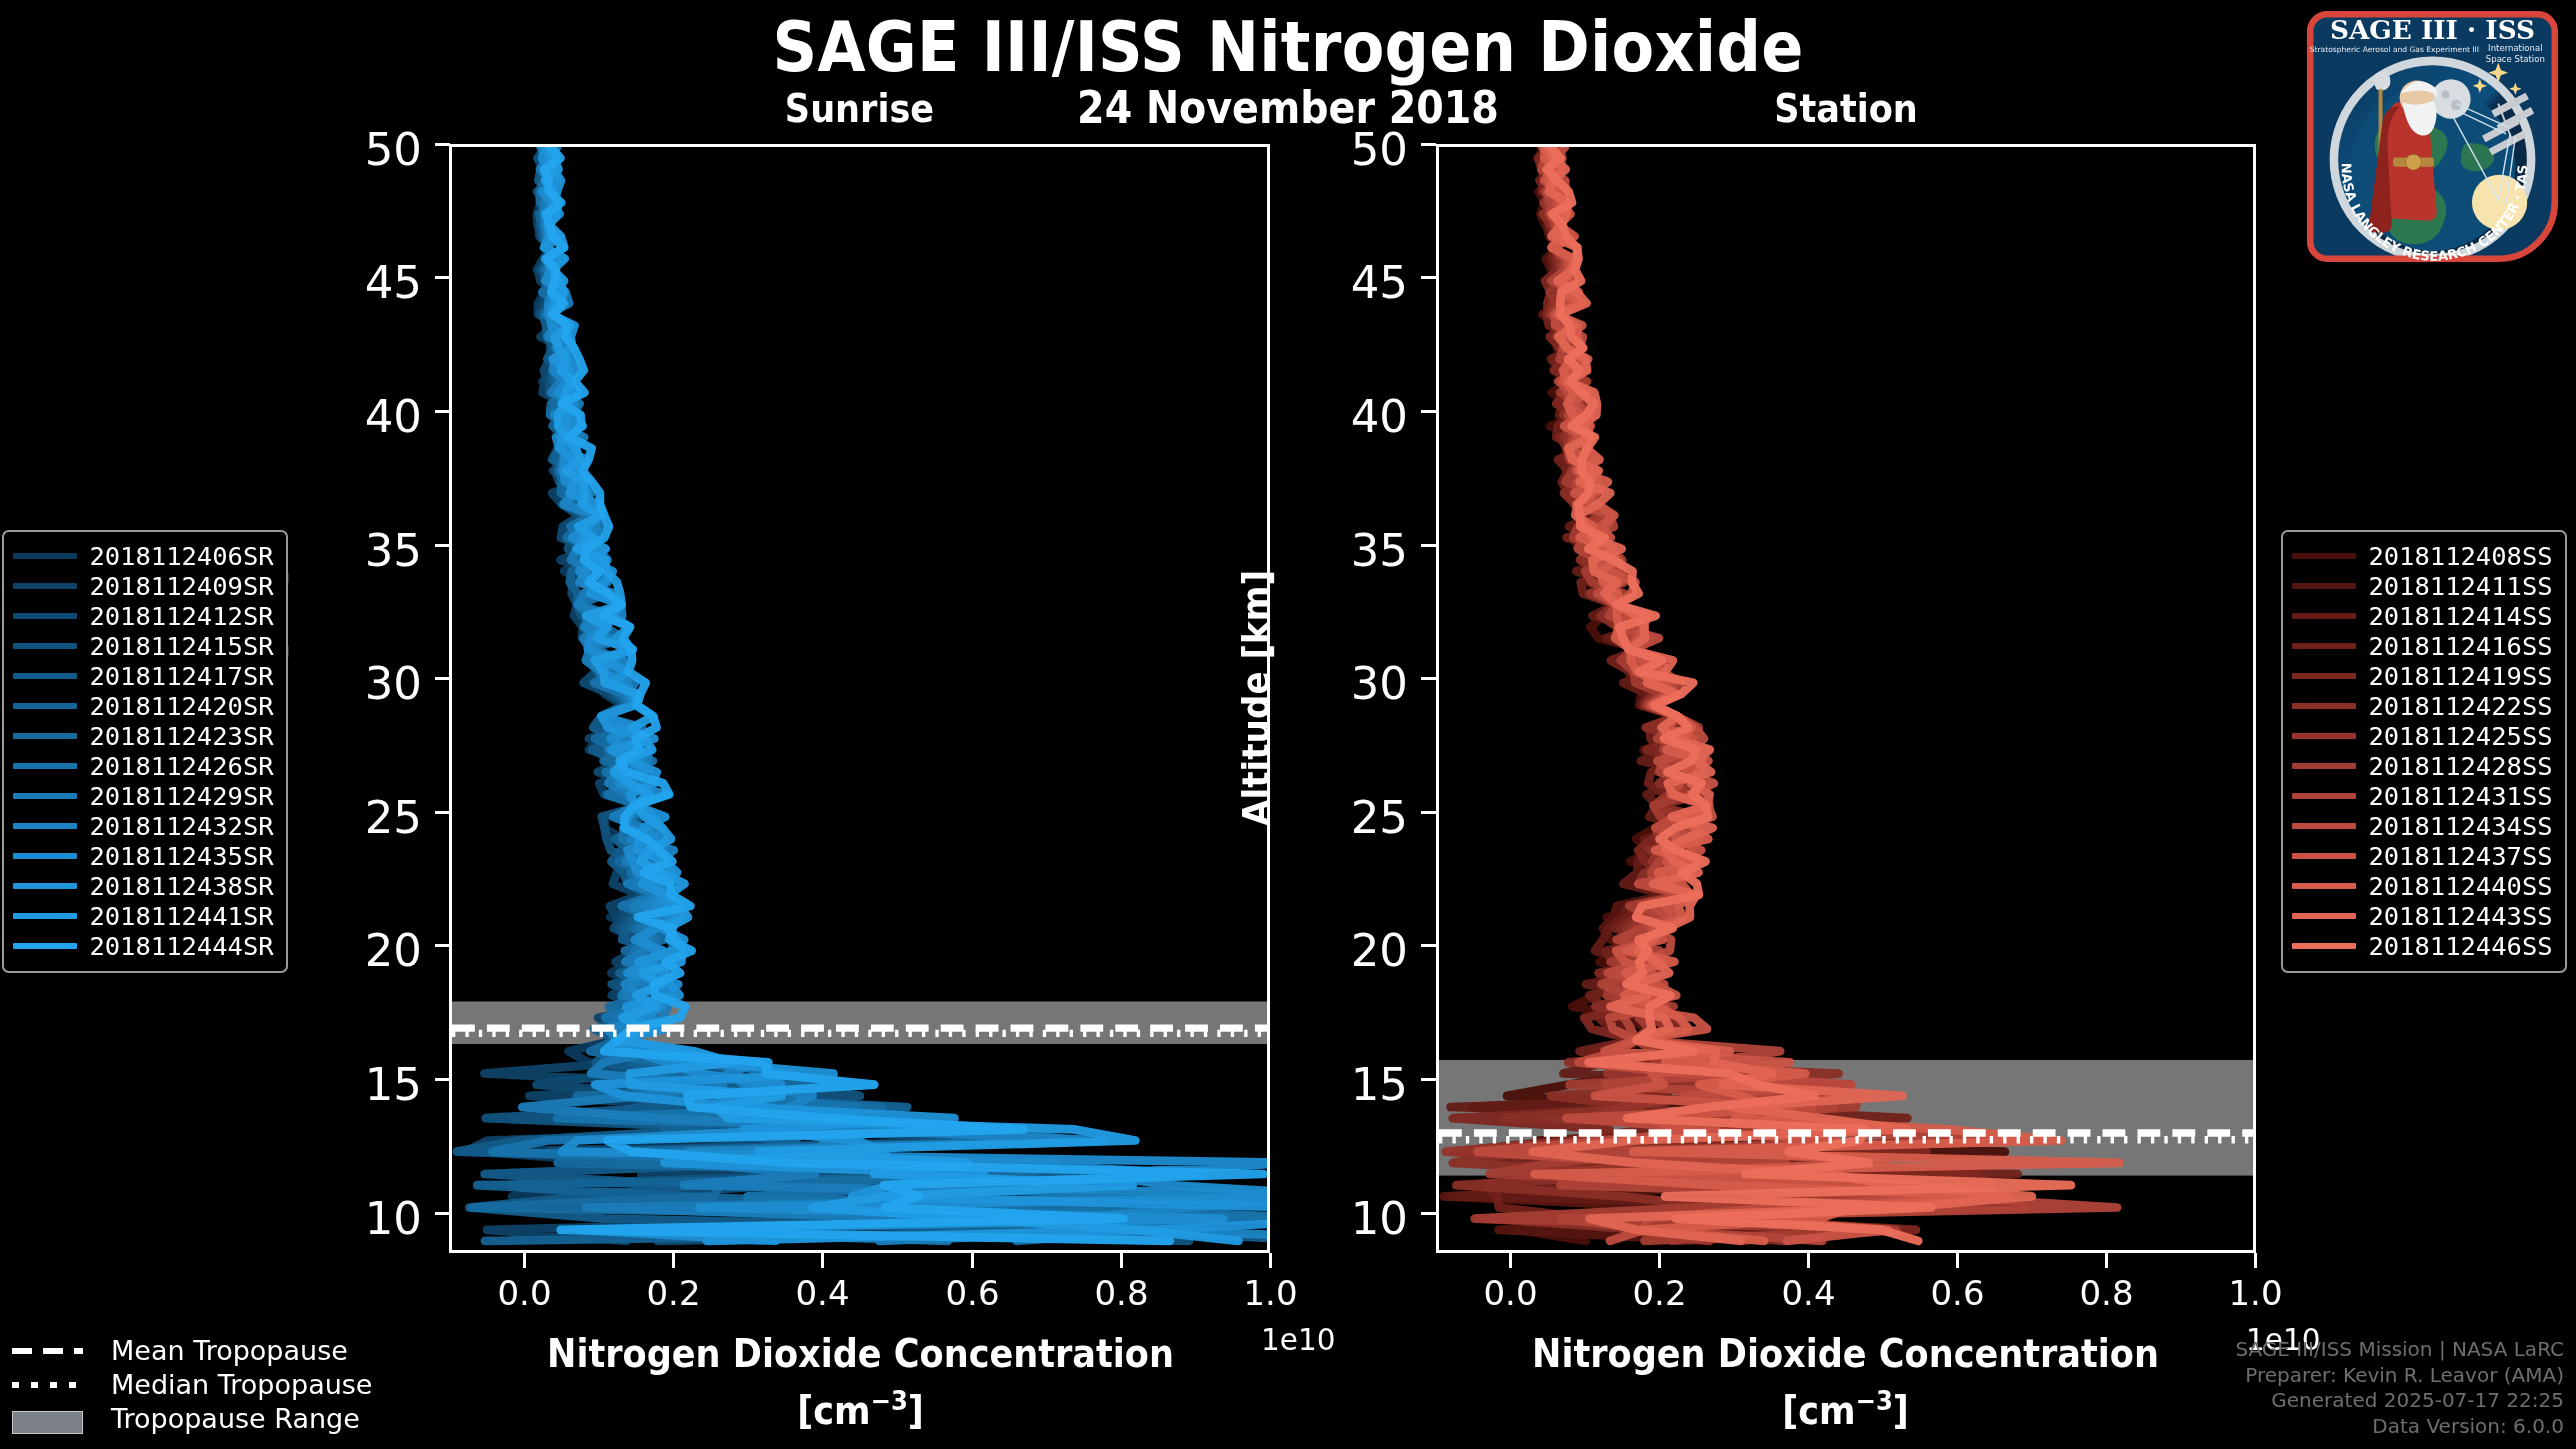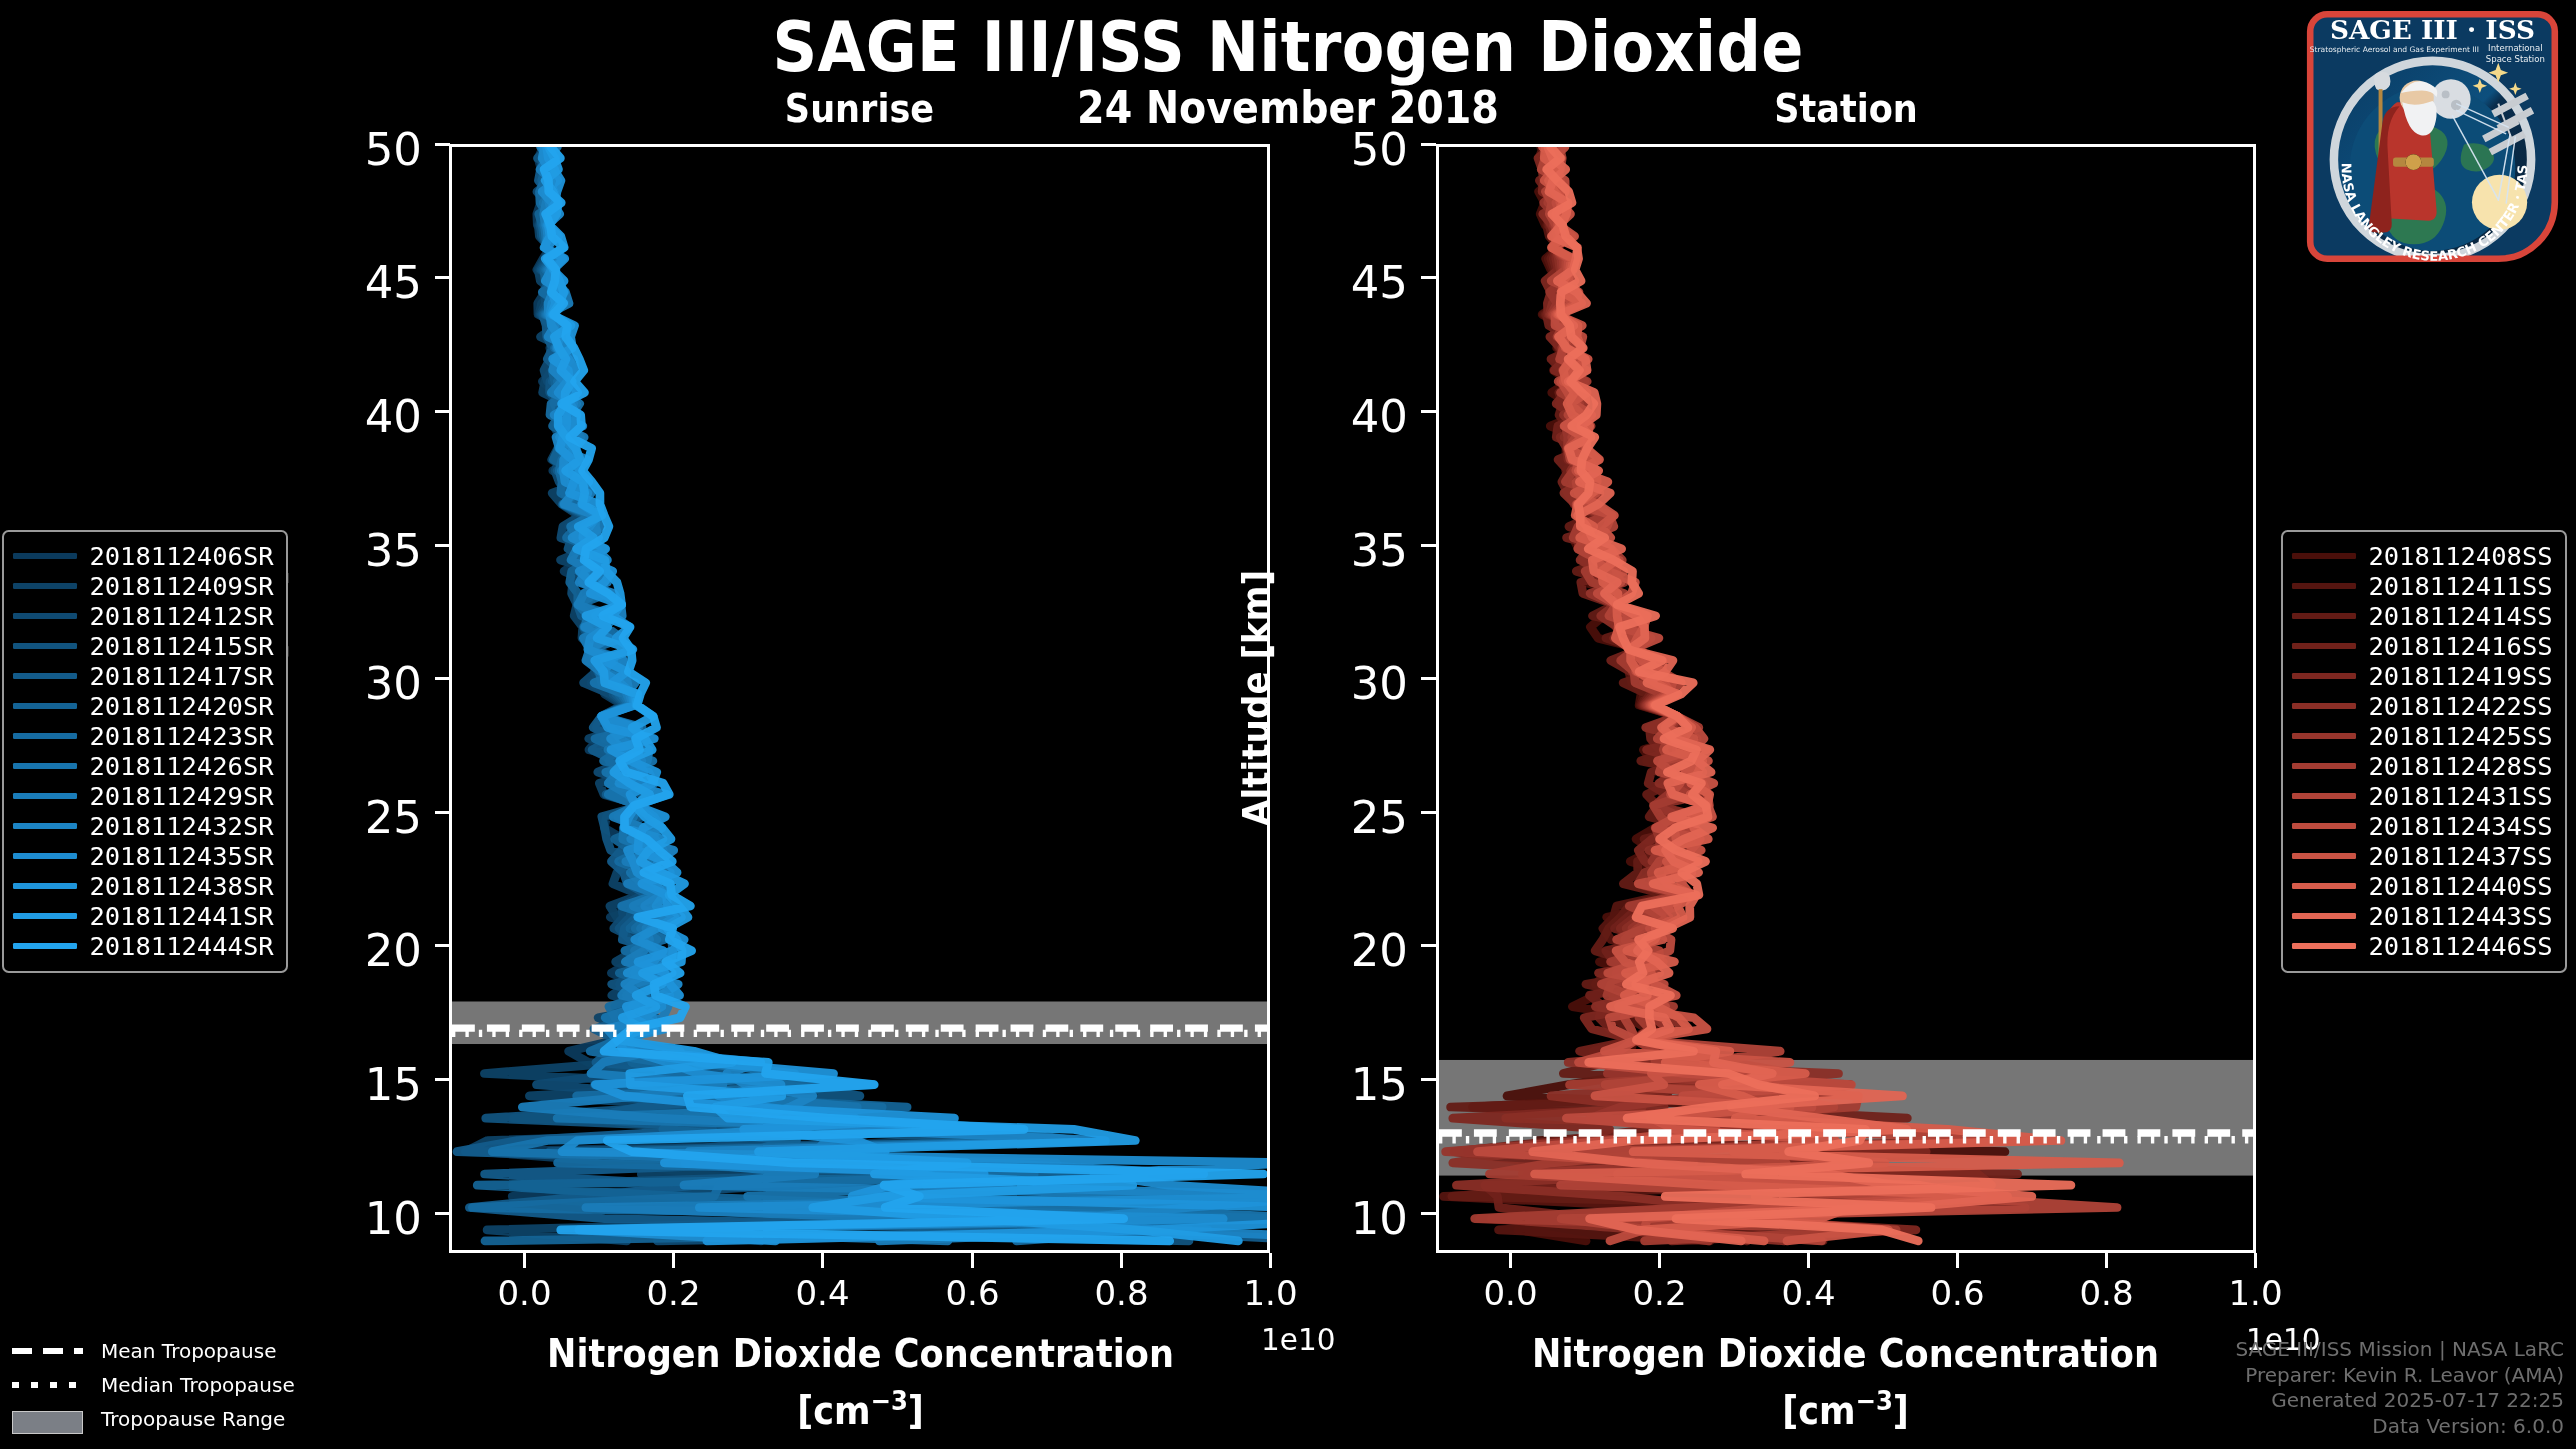--- a/index.html
+++ b/index.html
@@ -61,21 +61,21 @@
   .evrow{display:flex;align-items:center;height:30px;}
   .evswatch{width:64px;height:6px;border-radius:1.3px;flex:0 0 auto;}
   .evlabel{font-size:25.5px;margin-left:12px;white-space:nowrap;
            font-family:"DejaVu Sans Mono","Liberation Mono",monospace;}
   #legend-sunset .evrow{justify-content:flex-start;}
 
   
   #legend-tropopause{position:absolute;left:12px;bottom:13.4px;}
   .trow{display:flex;align-items:center;height:34px;}
   .tkey{width:71px;height:14.8px;flex:0 0 auto;position:relative;}
-  .tlabel{font-size:20px;margin-left:18px;white-space:nowrap;}
+  .tlabel{font-size:27px;margin-left:28px;white-space:nowrap;}
   .dashkey{position:absolute;top:4.7px;left:0;width:71px;height:6px;
      background:repeating-linear-gradient(to right,#fff 0,#fff 20px,transparent 20px,transparent 31px);}
   .dotkey{position:absolute;top:4.7px;left:0;width:71px;height:6px;
      background:repeating-linear-gradient(to right,#fff 0,#fff 6.7px,transparent 6.7px,transparent 19px);}
   .rangekey{position:absolute;top:0;left:0;width:71px;height:23px;
      background:#7b7f86;border:1.3px solid #c9c9c9;box-sizing:border-box;}
 
   
   #credits{position:absolute;right:12px;bottom:9.4px;text-align:right;
            font-size:20px;color:#6e6e6e;line-height:1.28;}

